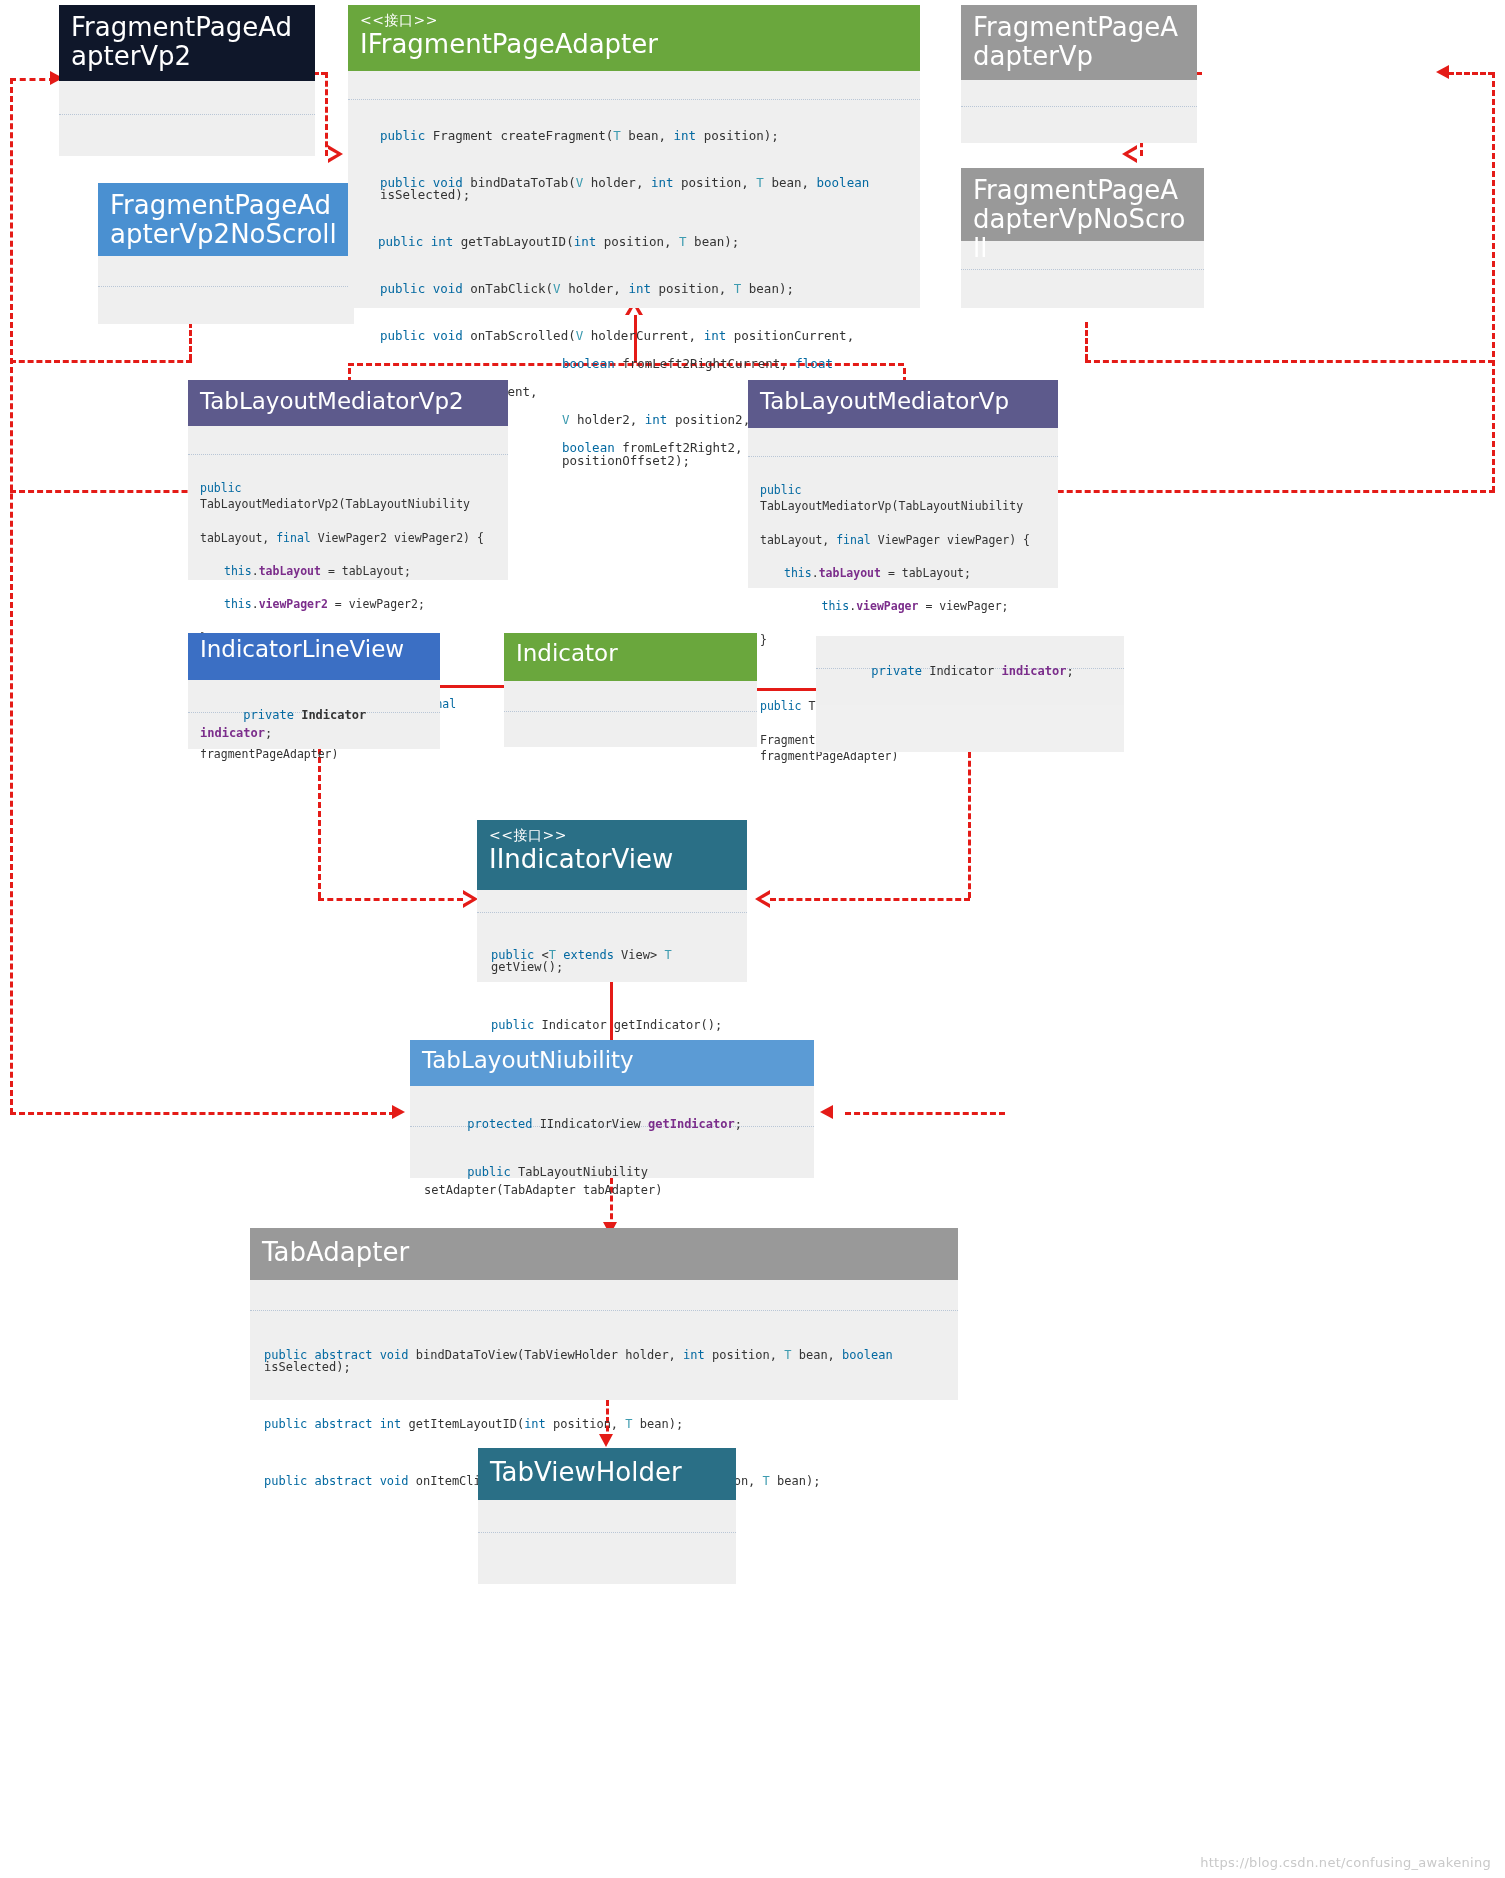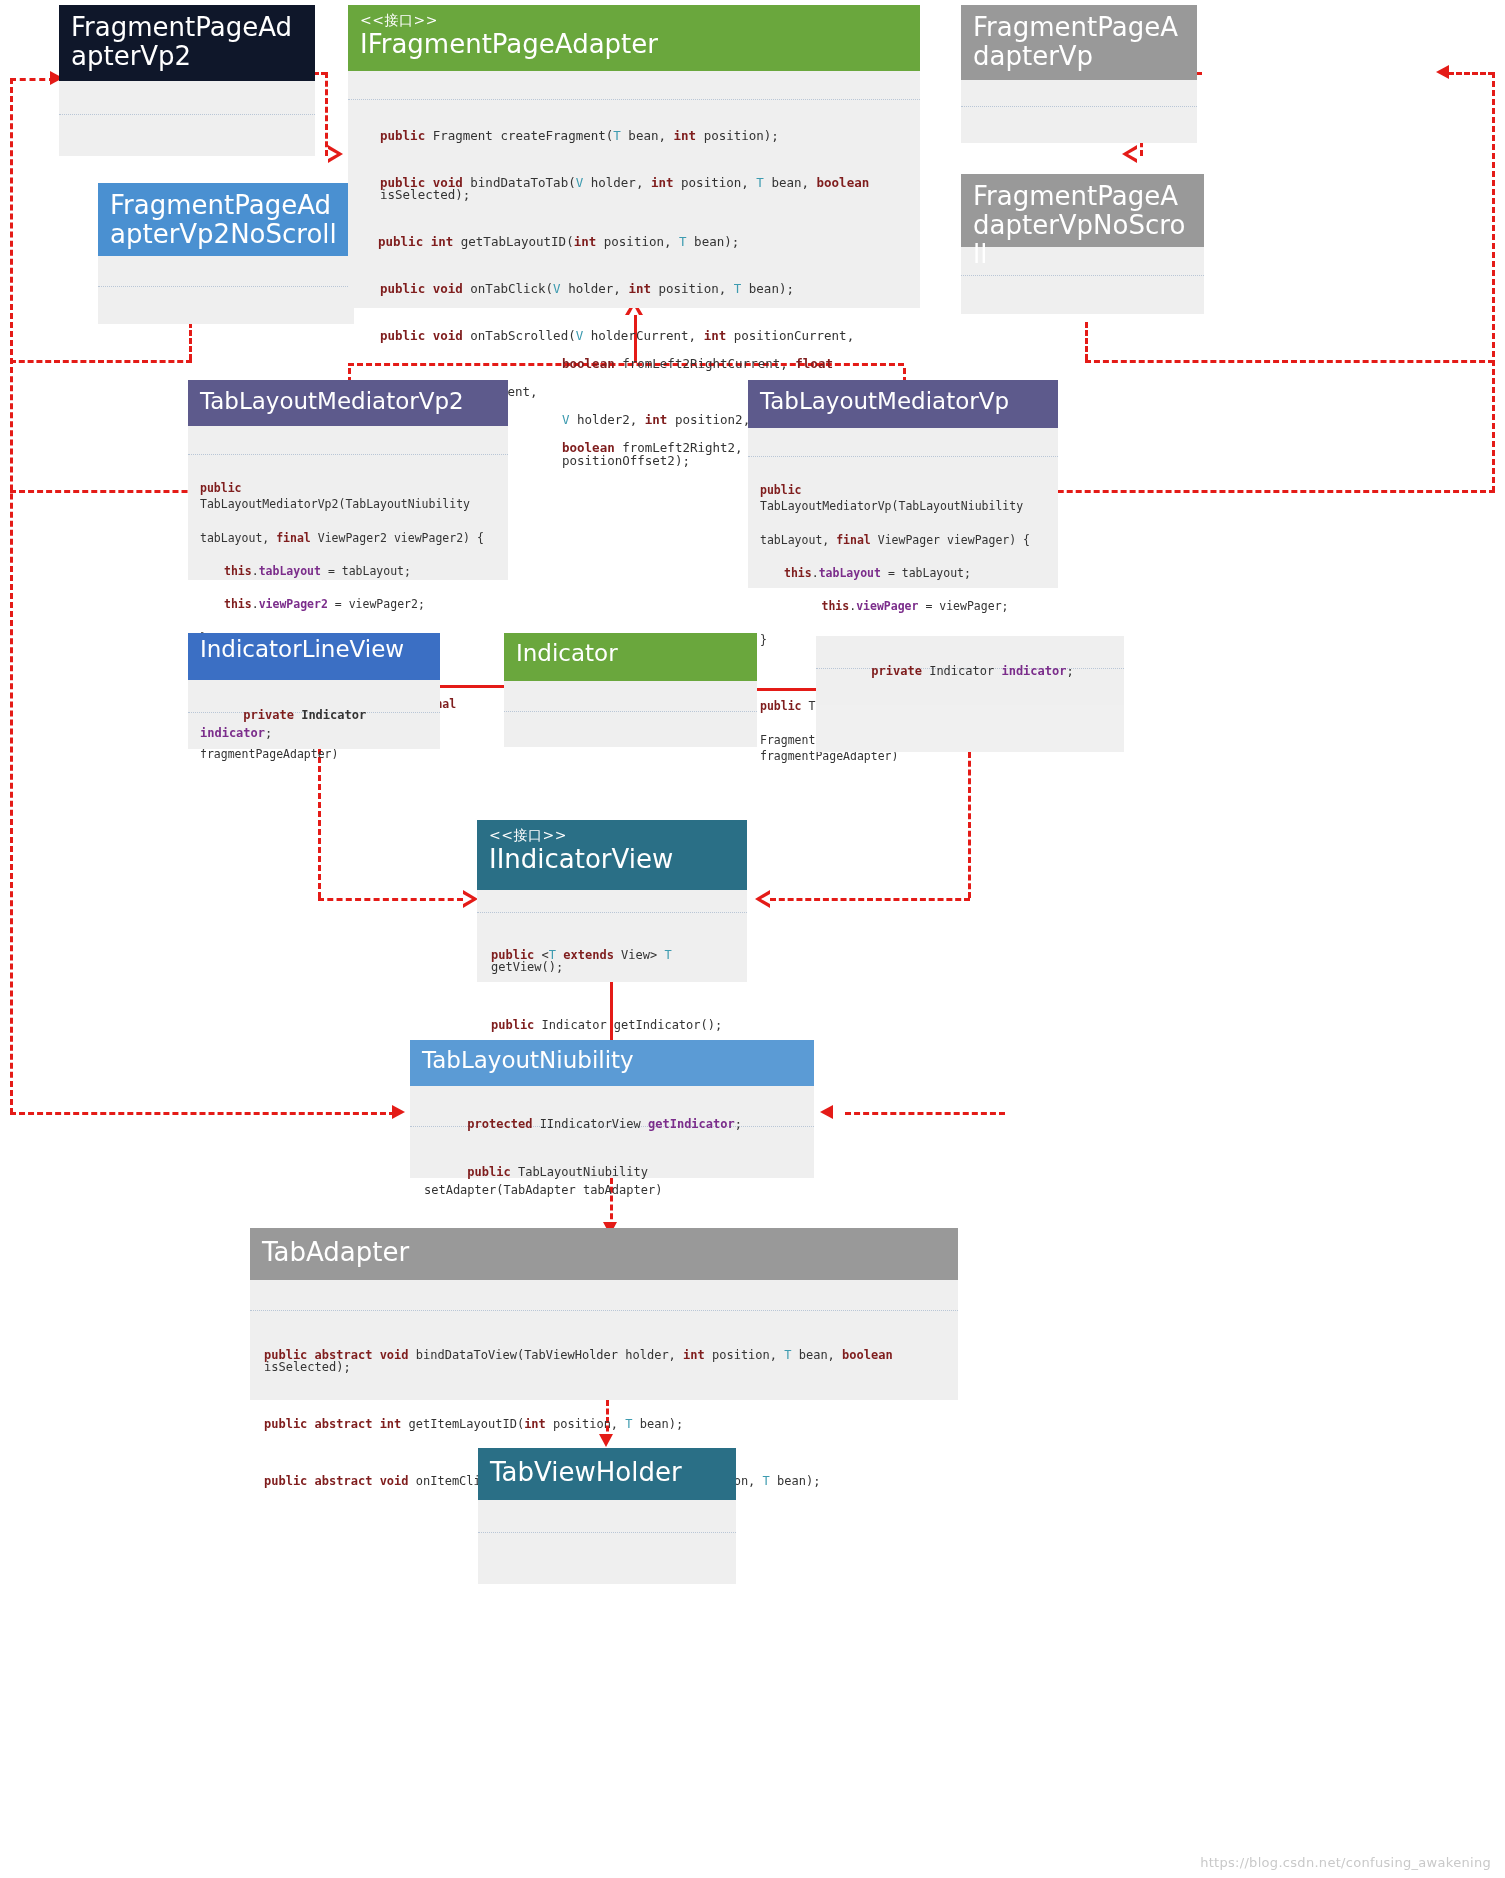--- a/index.html
+++ b/index.html
@@ -55,21 +55,21 @@
     color: #333333;
     line-height: 1.55;
     white-space: pre-wrap;
   }
   .uml-pad {
     background: #efefef;
     min-height: 22px;
   }
 
   
-  .kw  { color: #7f1d1d; font-weight: bold; }
+  .kw  { color: #0369a1; font-weight: normal; }
   .gen { color: #3d9bb0; }
   .fld { color: #7b2d8b; font-weight: bold; }
   .pl  { color: #333333; }
   .dash-h {
     position: absolute;
     height: 0;
     border-top: 3px dashed #e41b17;
   }
   .dash-v {
     position: absolute;
@@ -268,21 +268,21 @@
   </div>
 
   <div class="umlbox" style="left:961px; top:5px; width:236px; height:137px;">
     <div class="uml-header" style="background:#999999; height:75px;">
       <span class="uml-title">FragmentPageAdapterVp</span>
     </div>
     <div class="uml-pad" style="height:26px;"></div>
     <div class="uml-pad" style="height:36px; border-top:1px dotted #b9c6d6;"></div>
   </div>
 
-  <div class="umlbox" style="left:961px; top:174px; width:243px; height:139px;">
+  <div class="umlbox" style="left:961px; top:168px; width:243px; height:139px;">
     <div class="uml-header" style="background:#999999; height:73px;">
       <span class="uml-title">FragmentPageAdapterVpNoScroll</span>
     </div>
     <div class="uml-pad" style="height:28px;"></div>
     <div class="uml-pad" style="height:38px; border-top:1px dotted #b9c6d6;"></div>
   </div>
 
   <div class="umlbox" style="left:188px; top:380px; width:320px; height:200px;">
     <div class="uml-header" style="background:#5d5a8c; height:46px; padding-top:9px;">
       <span class="uml-title small">TabLayoutMediatorVp2</span>

